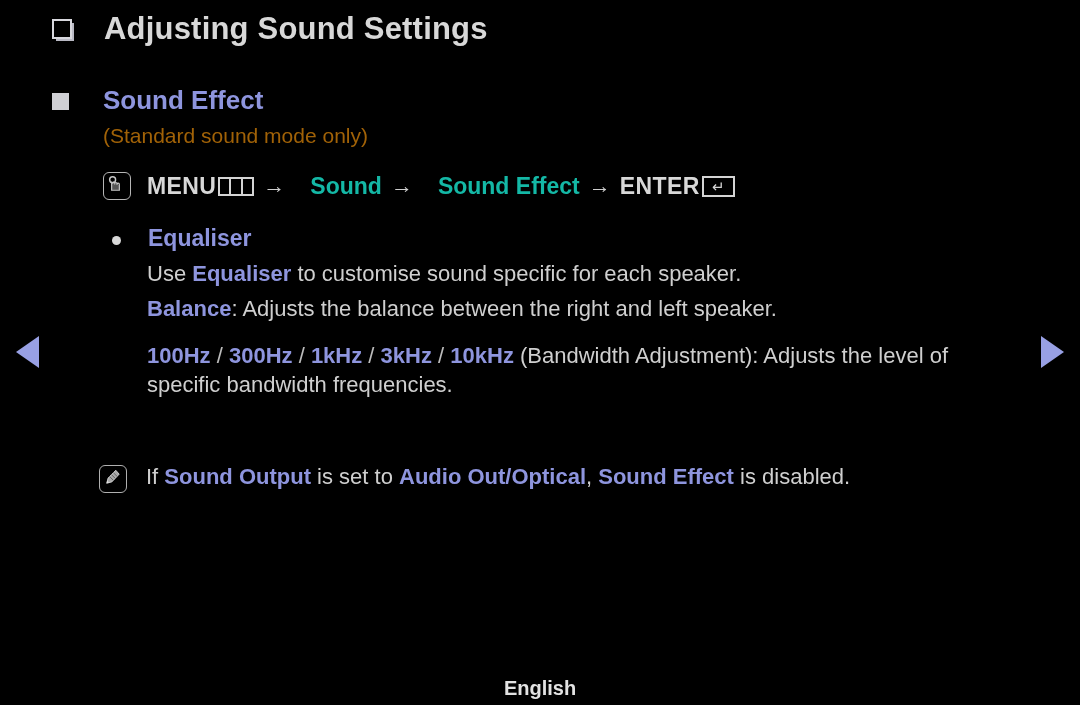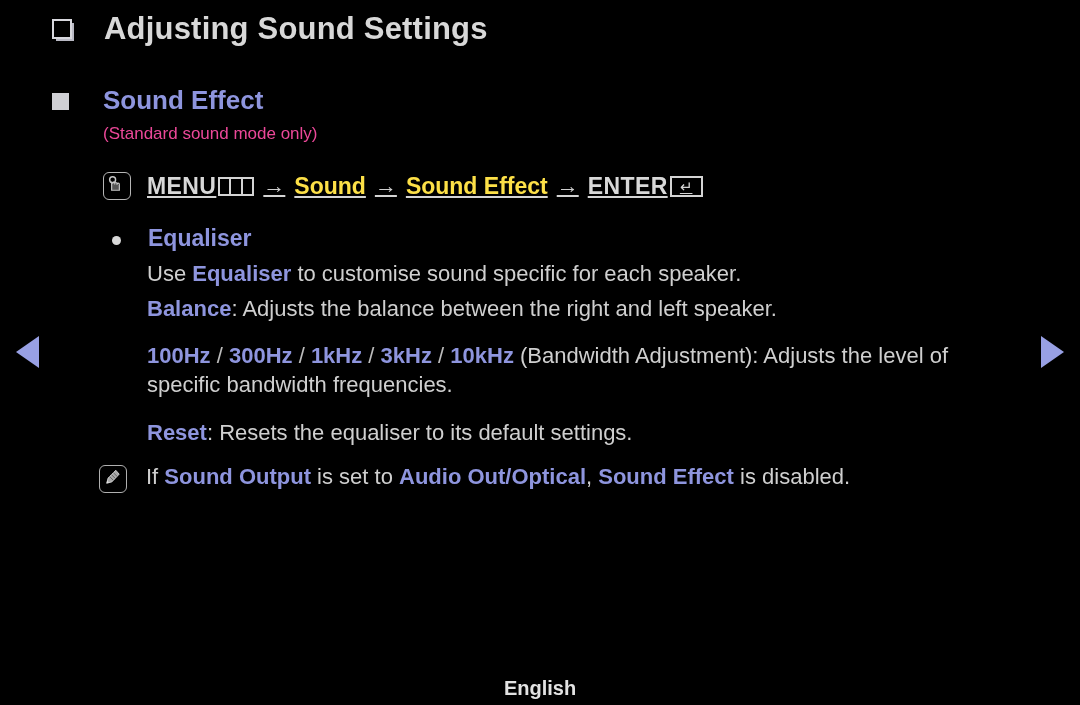--- a/index.html
+++ b/index.html
@@ -87,22 +87,22 @@
     font-weight: bold;
     color: #8e95de;
     white-space: nowrap;
     line-height: 1.25;
   }
 
   .subnote {
     position: absolute;
     left: 103px;
     top: 124px;
-    font-size: 17px;
-    color: #ec4899;
+    font-size: 21px;
+    color: #a16207;
     white-space: nowrap;
   }
 
   
   .menupath-row {
     position: absolute;
     left: 103px;
     top: 172px;
     display: flex;
     align-items: center;
@@ -119,24 +119,23 @@
     background: #000;
   }
   .icon-touch svg { display: block; }
 
   .menupath-text {
     font-size: 23px;
     color: #d4d4d4;
     display: flex;
     align-items: center;
     gap: 0px;
-    text-decoration: underline;
   }
   .mp-plain { color: #d8d8d8; font-weight: bold; letter-spacing: .4px; }
-  .mp-hl { color: #fde047; font-weight: bold; }
+  .mp-hl { color: #14b8a6; font-weight: bold; margin-left: 16px; }
   .mp-arrow { color: #cfcfcf; padding: 0 9px; font-weight: normal; font-size: 22px; }
 
   .glyph-menu {
     display: inline-block;
     width: 36px;
     height: 19px;
     border: 2px solid #d4d4d4;
     box-sizing: border-box;
     position: relative;
     margin-left: 2px;
@@ -314,21 +313,20 @@
     <span class="icon-dot"></span>
     <span class="eq-title">Equaliser</span>
   </div>
 
   <div class="para line1"><span>Use </span><span class="hl">Equaliser</span><span> to customise sound specific for each speaker.</span></div>
 
   <div class="para line2"><span class="hl">Balance</span><span>: Adjusts the balance between the right and left speaker.</span></div>
 
   <div class="para line3"><span class="hl">100Hz</span><span class="sep"> / </span><span class="hl">300Hz</span><span class="sep"> / </span><span class="hl">1kHz</span><span class="sep"> / </span><span class="hl">3kHz</span><span class="sep"> / </span><span class="hl">10kHz</span><span> (Bandwidth Adjustment): Adjusts the level of specific bandwidth frequencies.</span></div>
 
-  <div class="para line5"><span class="hl">Reset</span><span>: Resets the equaliser to its default settings.</span></div>
 
   <div class="note-row">
     <span class="icon-note">
       <svg width="23" height="23" viewBox="0 0 24 24" aria-hidden="true">
         <path d="M16.5 4.5 L8.5 12.5 L7 18 L12.5 16.5 L20 8.5 Z" fill="#a8a8a8" stroke="#d0d0d0" stroke-width="1"></path>
         <path d="M10 11 L14 15 M12 9 L16 13 M14 7 L18 11" stroke="#5a5a5a" stroke-width="0.9" fill="none"></path>
         <path d="M7 18 L9.6 17.3 L7.6 15.4 Z" fill="#e0e0e0"></path>
       </svg>
     </span>
     <span class="note-text"><span>If </span><span class="hl">Sound Output</span><span> is set to </span><span class="hl">Audio Out/Optical</span><span>, </span><span class="hl">Sound Effect</span><span> is disabled.</span></span>

